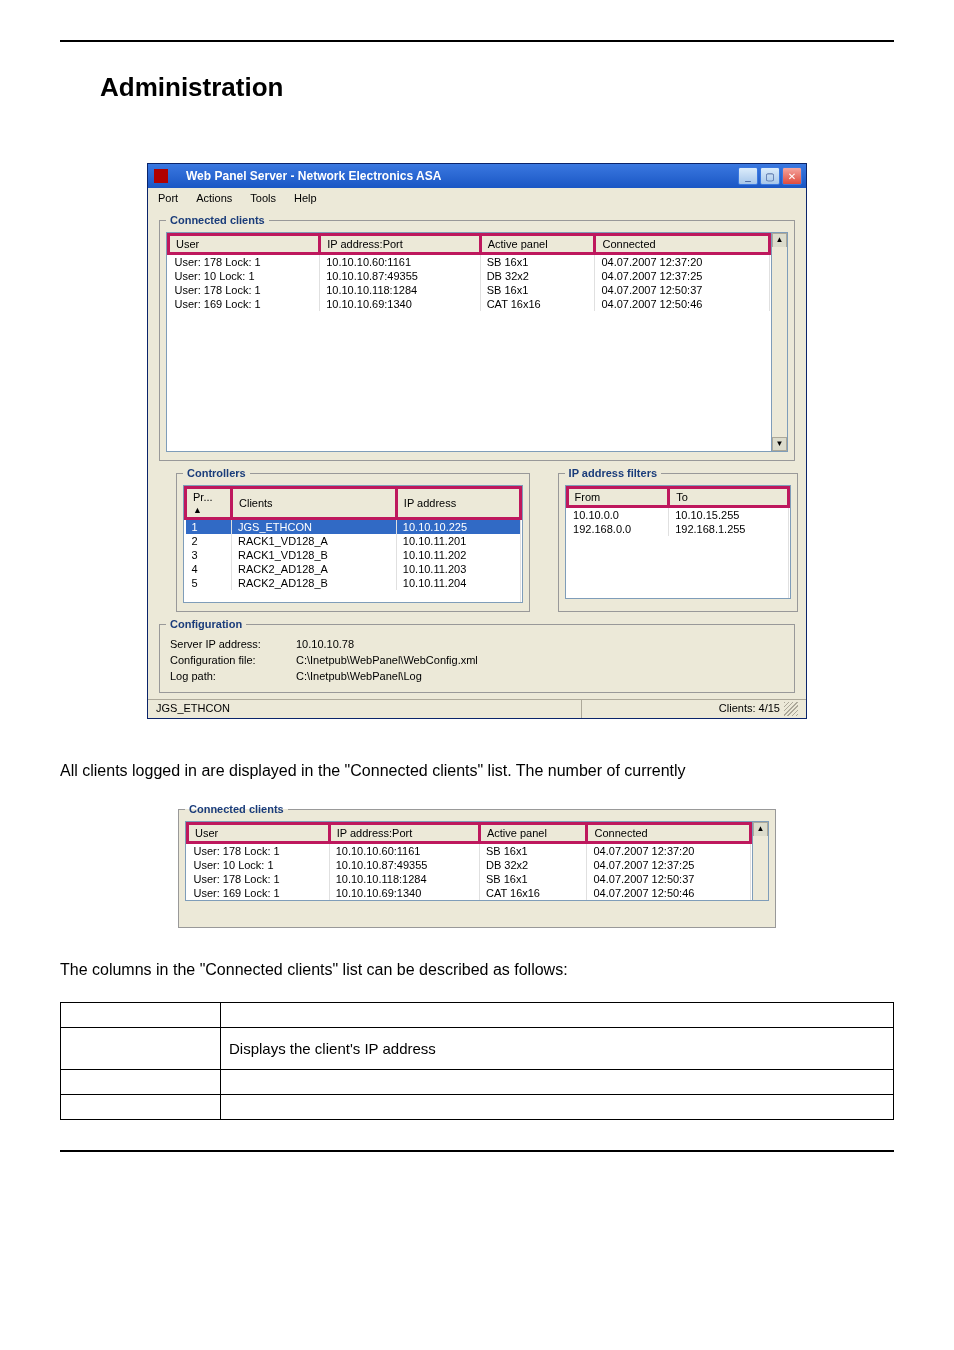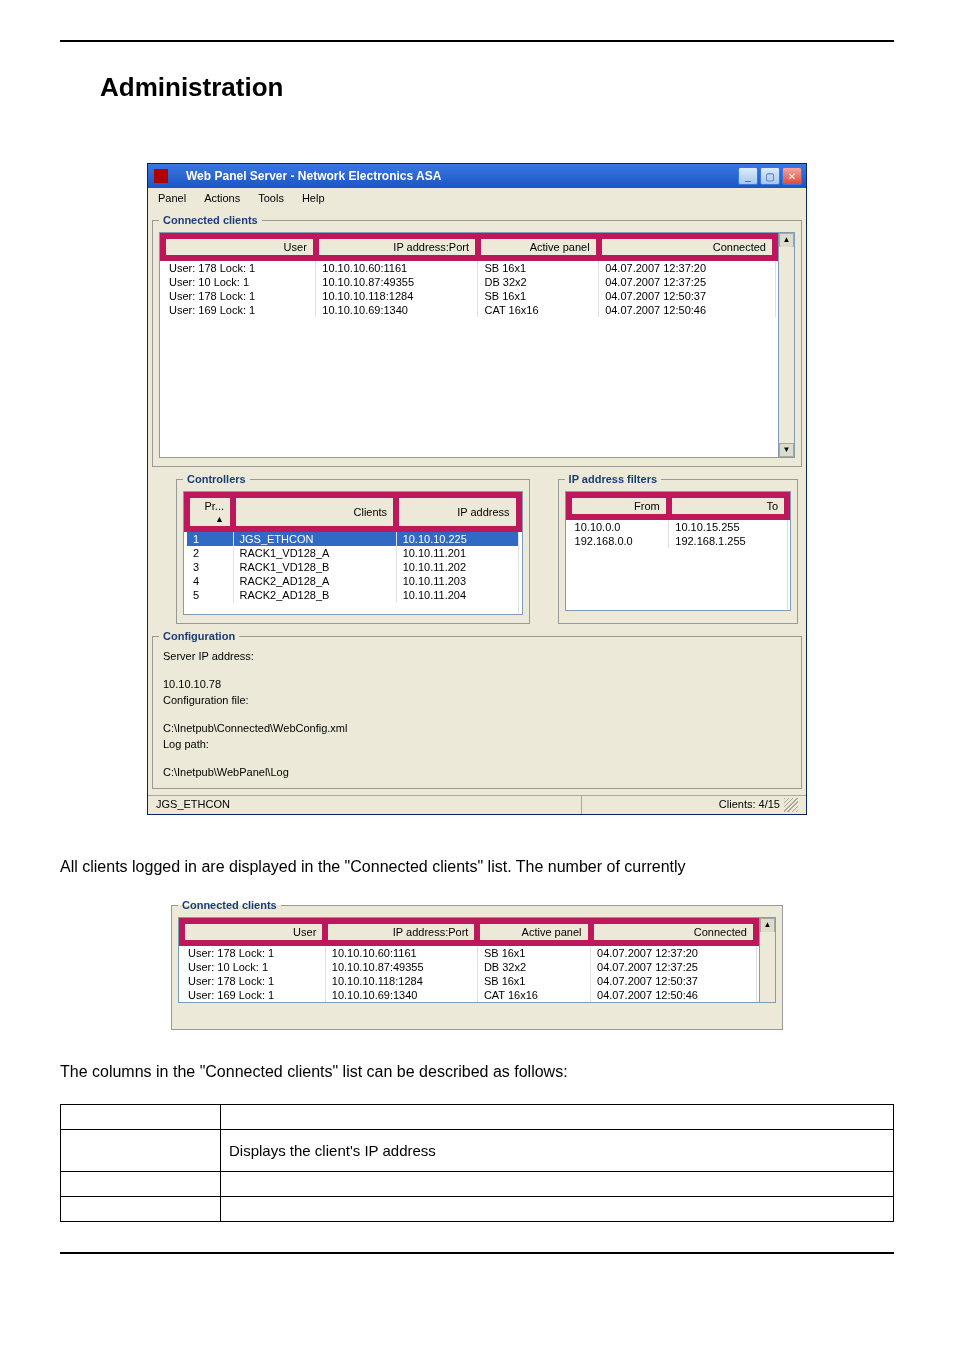--- a/index.html
+++ b/index.html
@@ -57,40 +57,40 @@
 
     .menubar {
       display: flex; gap: 18px;
       padding: 4px 10px;
       background: #ece9d8;
     }
     .menubar span { color:#000; }
 
     fieldset.groupbox {
       border: 1px solid #999;
-      margin: 6px 4px;
+      margin: 6px 11px;
       padding: 6px 6px 8px 6px;
     }
     fieldset.groupbox > legend {
       font-size: 11px;
       font-weight: bold;
       padding: 0 4px;
       color: #1a3c7a;
     }
 
     table.listview {
       width: 100%;
       border-collapse: collapse;
       background: #fff;
       font-size: 11px;
     }
     table.listview th {
       background: #ece9d8;
-      border: 6px solid #be185d;
-      text-align: right;
+      border: 3px solid #be185d;
+      text-align: left;
       font-weight: normal;
       padding: 2px 6px;
     }
     table.listview td {
       border-right: 1px solid #e0e0e0;
       padding: 1px 6px;
       white-space: nowrap;
     }
     .lv-container { display:flex; }
     .lv-table-wrap { flex:1; border:1px solid #7f9db9; background:#fff; }
@@ -98,21 +98,21 @@
     .lv-vsb .arrow { height:14px; background:#dcdccc; border:1px solid #aca899; font-size:8px; text-align:center; line-height:12px; }
     .lv-vsb .arrow.top { border-bottom:none; }
     .lv-vsb .arrow.bot { position:absolute; bottom:0; left:0; right:0; }
 
     .mid-panels { display:flex; gap:12px; margin:6px 8px;padding-left:20px; }
     .mid-panels fieldset { flex:3; margin:0; }
     .mid-panels fieldset.filters { flex:2;margin-left:16px; }
 
     tr.selected td { background: #316ac5; color:#fff; }
 
-    .config-row { display:flex; gap:16px; padding:2px 4px;flex-direction:column; }
+    .config-row { display:flex; gap:16px; padding:2px 4px; }
     .config-label { width:110px; }
 
     .statusbar {
       display:flex; border-top:1px solid #aca899;
       background:#ece9d8; font-size:11px;
     }
     .status-pane { padding:2px 8px; border-right:1px solid #aca899; }
     .status-pane:last-child { border-right:none; flex:1; display:flex; justify-content:flex-end;}
     .status-pane:nth-child(1) { flex:2; }
     .status-pane:nth-child(2) { flex:1; text-align:center; }
@@ -170,21 +170,21 @@
         <span class="titlebar-title">Web Panel Server - Network Electronics ASA</span>
       </div>
       <div class="win-controls">
         <div class="win-btn">_</div>
         <div class="win-btn">▢</div>
         <div class="win-btn close">✕</div>
       </div>
     </div>
 
     <div class="menubar">
-      <span>Panel</span>
+      <span>Port</span>
       <span>Actions</span>
       <span>Tools</span>
       <span>Help</span>
     </div>
 
     <fieldset class="groupbox">
       <legend>Connected clients</legend>
       <div class="lv-container">
         <div class="lv-table-wrap">
           <table class="listview">
@@ -310,21 +310,21 @@
     </div>
 
     <fieldset class="groupbox">
       <legend>Configuration</legend>
       <div class="config-row">
         <span class="config-label">Server IP address:</span>
         <span>10.10.10.78</span>
       </div>
       <div class="config-row">
         <span class="config-label">Configuration file:</span>
-        <span>C:\Inetpub\Connected\WebConfig.xml</span>
+        <span>C:\Inetpub\WebPanel\WebConfig.xml</span>
       </div>
       <div class="config-row">
         <span class="config-label">Log path:</span>
         <span>C:\Inetpub\WebPanel\Log</span>
       </div>
     </fieldset>
 
     <div class="statusbar">
       <div class="status-pane">JGS_ETHCON</div>
       <div class="status-pane">

